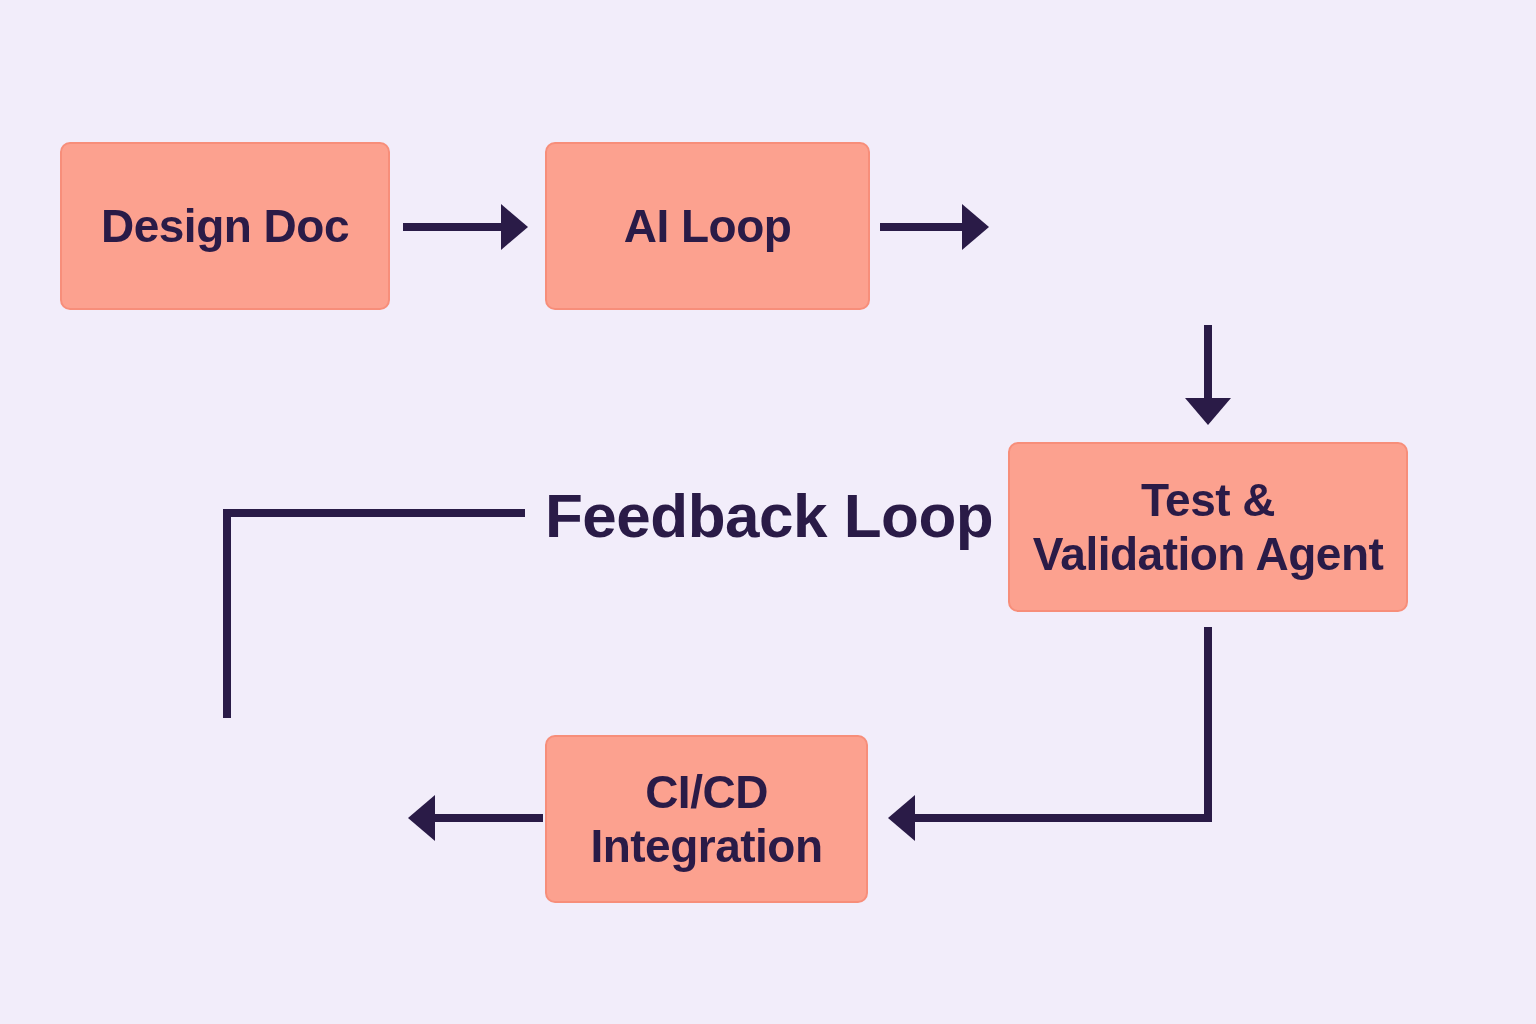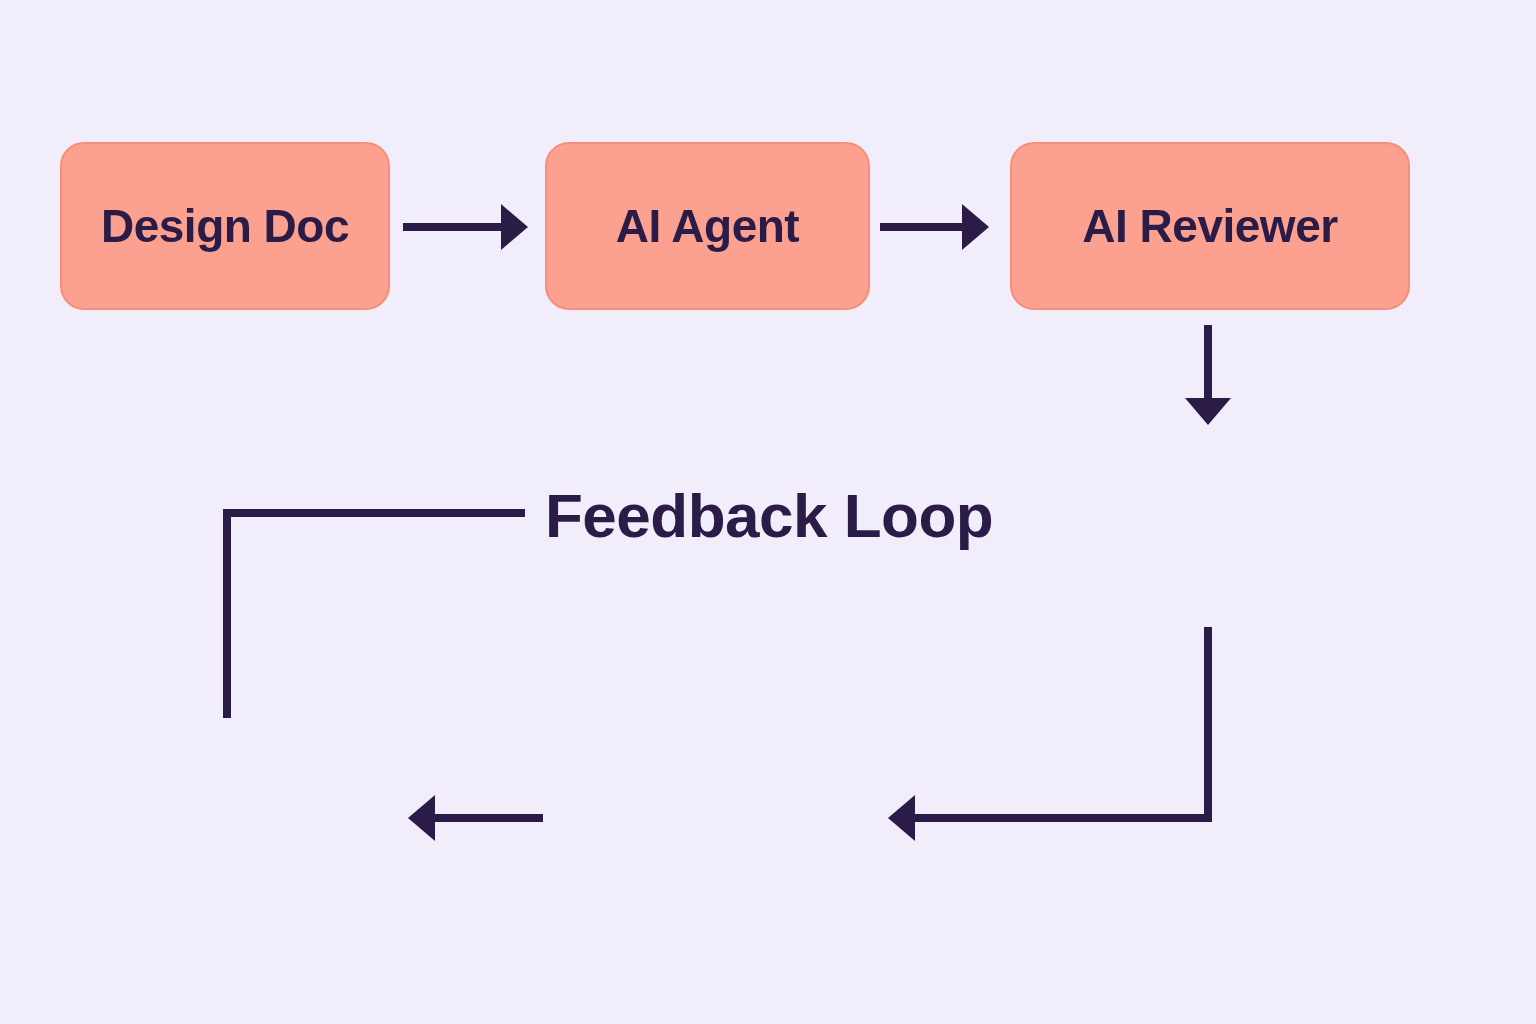--- a/index.html
+++ b/index.html
@@ -10,21 +10,21 @@
   }
   *{margin:0;padding:0;box-sizing:border-box;}
   html,body{width:1536px;height:1024px;overflow:hidden;}
   body{background:var(--background);font-family:"Liberation Sans",sans-serif;}
   .canvas{position:relative;width:1536px;height:1024px;background:var(--background);}
 
   .node{
     position:absolute;
     background:var(--node-fill);
     border:2px solid var(--node-border);
-    border-radius:24px;
+    border-radius:10px;
     display:flex;align-items:center;justify-content:center;
     text-align:center;
   }
   .node-label{
     color:var(--line);
     font-size:46px;
     font-weight:700;
     line-height:1.18;
     letter-spacing:-0.5px;
     white-space:pre-line;
@@ -54,28 +54,33 @@
 </head>
 <body>
 
 <div class="canvas">
 
   <div class="node" style="left:60px;top:142px;width:330px;height:168px">
     <span class="node-label">Design Doc</span>
   </div>
 
   <div class="node" style="left:545px;top:142px;width:325px;height:168px">
-    <span class="node-label">AI Agent</span>
-  </div>
-
-  <div class="node" style="left:1010px;top:142px;width:400px;height:168px">
-    <span class="node-label">AI Reviewer</span>
+    <span class="node-label">AI Loop</span>
   </div>
 
 
+  <div class="node" style="left:1008px;top:442px;width:400px;height:170px">
+    <span class="node-label">Test &amp;
+Validation Agent</span>
+  </div>
+
+  <div class="node" style="left:545px;top:735px;width:323px;height:168px">
+    <span class="node-label">CI/CD
+Integration</span>
+  </div>
 
 
   <div>
     <div class="shaft-h" style="left:403px;top:223px;width:100px"></div>
     <div class="head-right" style="left:501px;top:204px"></div>
   </div>
 
   <div>
     <div class="shaft-h" style="left:880px;top:223px;width:84px"></div>
     <div class="head-right" style="left:962px;top:204px"></div>

